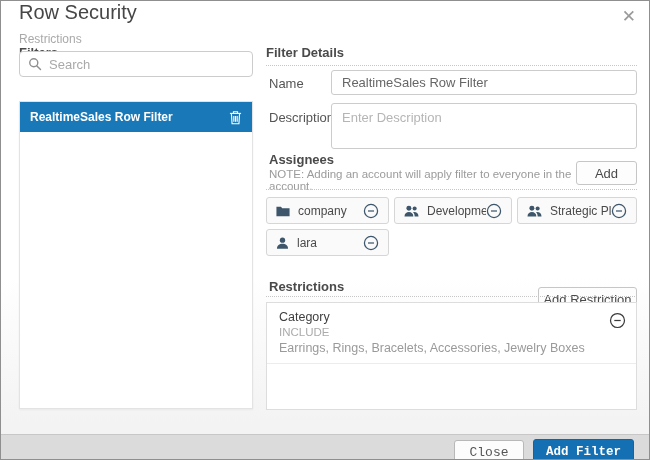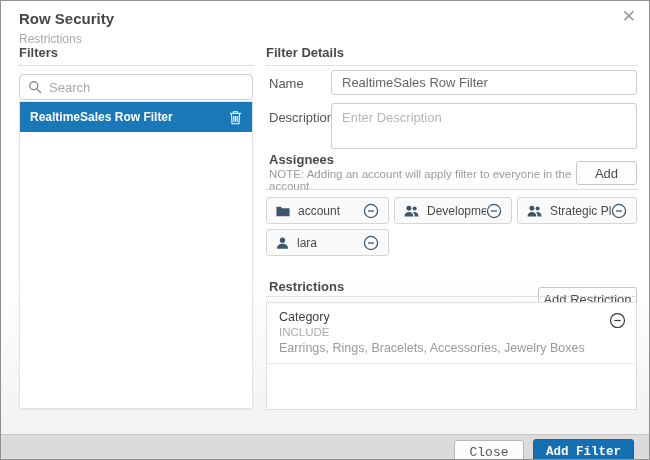--- a/index.html
+++ b/index.html
@@ -4,34 +4,34 @@
 <style>
   * { margin:0; padding:0; box-sizing:border-box; }
   html,body { background:#e8e8e8; }
   #app {
     position:relative; width:650px; height:460px;
     background:linear-gradient(#ffffff 0%, #ffffff 60%, #f3f3f3 92%);
     border:1px solid #8f8f8f;
     font-family:"Liberation Sans", sans-serif;
     overflow:hidden; color:#4a4a4a;
   }
-  .dlg-title { position:absolute; left:18px; top:9px; font-size:15px; font-weight:700; color:#464646; }
+  .dlg-title { position:absolute; left:18px; top:0; font-size:20px; font-weight:400; color:#464646; }
   .dlg-close { position:absolute; right:13px; top:7px; font-size:17px; color:#9a9a9a; cursor:pointer; line-height:1; }
   .dlg-sub   { position:absolute; left:18px; top:31px; font-size:12px; color:#a9a9a9; }
 
   .section-head {
     position:absolute; font-size:13px; font-weight:700; color:#4a4a4a;
     padding-bottom:5px; border-bottom:1px dotted #c6c6c6;
   }
   #filters-head { left:18px; top:44px; width:234px; }
   #details-head { left:265px; top:44px; width:371px; }
 
   
   .search-box {
-    position:absolute; left:18px; top:73px; width:234px; height:26px;
+    position:absolute; left:18px; top:50px; width:234px; height:26px;
     border:1px solid #cccccc; border-radius:4px; background:#fff;
     display:flex; align-items:center; padding:0 8px;
   }
   .search-box input {
     border:none; outline:none; flex:1; margin-left:7px; font-size:13px; color:#555;
     font-family:inherit; background:transparent;
   }
   .search-box input::placeholder { color:#a9a9a9; }
 
   .filter-list {
@@ -159,21 +159,21 @@
   <div class="dotted-sep" id="assignees-sep"></div>
 
   <div class="chips">
 
     <div class="chip chip-w1">
       <span class="c-icon">
         <svg width="14" height="12" viewBox="0 0 16 13" fill="currentColor">
           <path d="M0.5 1.5h5.2l1.4 1.8h8.4v9.2H0.5z"></path>
         </svg>
       </span>
-      <span class="c-label">account</span>
+      <span class="c-label">company</span>
       <span class="c-minus">
         <svg width="16" height="16" viewBox="0 0 18 18" fill="none" stroke="currentColor" stroke-width="1.4">
           <circle cx="9" cy="9" r="7.4"></circle>
             <line x1="5.6" y1="9" x2="12.4" y2="9"></line>
         </svg>
       </span>
     </div>
 
     <div class="chip chip-w2">
       <span class="c-icon">

